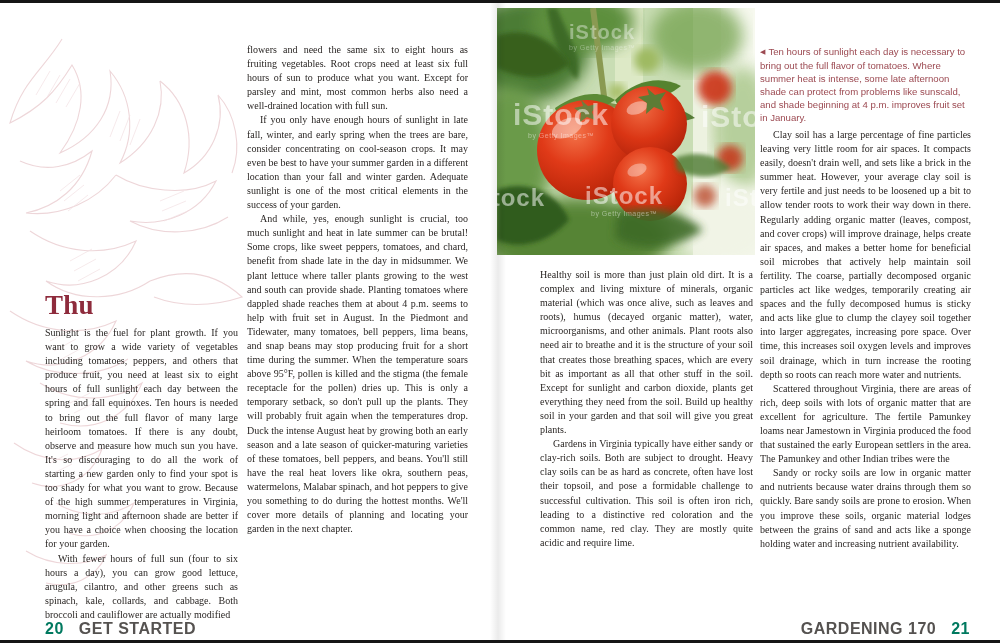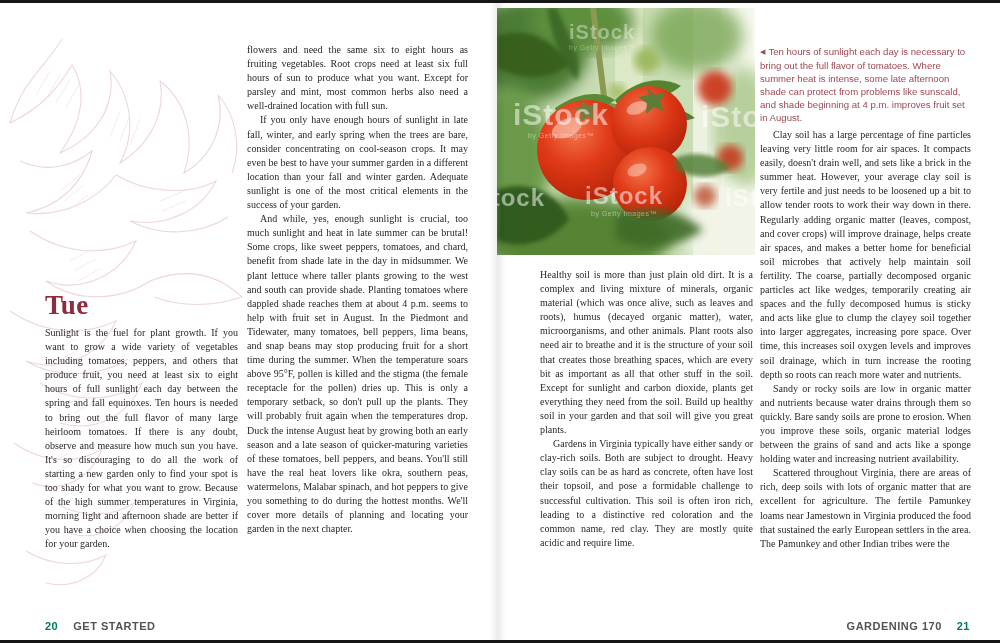--- a/index.html
+++ b/index.html
@@ -49,21 +49,21 @@
   .wm-bl{left:-30px;top:178px;font-size:24px;}
   .wm-br{left:228px;top:178px;font-size:24px;}
 
   
   .caption{position:absolute;left:262px;top:42px;width:206px;
     font-family:"Liberation Sans",sans-serif;font-size:9.6px;line-height:13px;color:#9c4a52;}
   .caption .arrow{font-size:7px;margin-right:3px;position:relative;top:-1px;}
 
   
   .footer{position:absolute;top:617px;font-family:"Liberation Sans",sans-serif;
-    font-size:11px;font-weight:bold;letter-spacing:0.5px;white-space:nowrap;}
+    font-size:16px;font-weight:bold;letter-spacing:0.5px;white-space:nowrap;}
   .footer-left{left:45px;}
   .footer-right{right:30px;}
   .pagenum{color:#00795f;}
   .footer-left .pagenum{margin-right:15px;}
   .footer-right .pagenum{margin-left:15px;margin-top:40px;}
   .footer-label{color:#555250;}
 </style>
 </head>
 <body>
 
@@ -91,23 +91,24 @@
         <path d="M60,180 l20,-16 M64,190 l20,-16 M68,200 l20,-16"></path>
         <path d="M160,190 l24,-10 M162,200 l24,-10 M164,210 l24,-10"></path>
         <path d="M70,250 l22,-12 M74,260 l22,-12 M78,270 l22,-12"></path>
         <path d="M50,330 l22,-12 M54,340 l22,-12 M58,350 l22,-12"></path>
         <path d="M70,392 l20,-10 M74,402 l20,-10"></path>
         <path d="M50,452 l18,-9 M54,462 l18,-9"></path>
       </g>
     </svg>
 
     <div class="col col-sun">
-      <h2 class="section-title">Tue</h2>
+      <h2 class="section-title">Thu</h2>
       <div class="body-text">
           <p>Sunlight is the fuel for plant growth. If you want to grow a wide variety of vegetables including tomatoes, peppers, and others that produce fruit, you need at least six to eight hours of full sunlight each day between the spring and fall equinoxes. Ten hours is needed to bring out the full flavor of many large heirloom tomatoes. If there is any doubt, observe and measure how much sun you have. It's so discouraging to do all the work of starting a new garden only to find your spot is too shady for what you want to grow. Because of the high summer temperatures in Virginia, morning light and afternoon shade are better if you have a choice when choosing the location for your garden.</p>
+          <p>With fewer hours of full sun (four to six hours a day), you can grow good lettuce, arugula, cilantro, and other greens such as spinach, kale, collards, and cabbage. Both broccoli and cauliflower are actually modified</p>
         </div>
     </div>
 
     <div class="col col-left2 body-text">
         <p>flowers and need the same six to eight hours as fruiting vegetables. Root crops need at least six full hours of sun to produce what you want. Except for parsley and mint, most common herbs also need a well-drained location with full sun.</p>
         <p>If you only have enough hours of sunlight in late fall, winter, and early spring when the trees are bare, consider concentrating on cool-season crops. It may even be best to have your summer garden in a different location than your fall and winter garden. Adequate sunlight is one of the most critical elements in the success of your garden.</p>
         <p>And while, yes, enough sunlight is crucial, too much sunlight and heat in late summer can be brutal! Some crops, like sweet peppers, tomatoes, and chard, benefit from shade late in the day in midsummer. We plant lettuce where taller plants growing to the west and south can provide shade. Planting tomatoes where dappled shade reaches them at about 4 p.m. seems to help with fruit set in August. In the Piedmont and Tidewater, many tomatoes, bell peppers, lima beans, and snap beans may stop producing fruit for a short time during the summer. When the temperature soars above 95°F, pollen is killed and the stigma (the female receptacle for the pollen) dries up. This is only a temporary setback, so don't pull up the plants. They will probably fruit again when the temperatures drop. Duck the intense August heat by growing both an early season and a late season of quicker-maturing varieties of these tomatoes, bell peppers, and beans. You'll still have the real heat lovers like okra, southern peas, watermelons, Malabar spinach, and hot peppers to give you something to do during the hottest months. We'll cover more details of planning and locating your garden in the next chapter.</p>
       </div>
 
     <div class="footer footer-left">
@@ -193,34 +194,34 @@
       </div>
       <div class="wm wm-bl">
         <span class="big">iStock</span>
       </div>
       <div class="wm wm-br">
         <span class="big">iStock</span>
       </div>
     </div>
 
     <div class="caption">
-      <span class="arrow">◀</span><span>Ten hours of sunlight each day is necessary to bring out the full flavor of tomatoes. Where summer heat is intense, some late afternoon shade can protect from problems like sunscald, and shade beginning at 4 p.m. improves fruit set in August.</span>
+      <span class="arrow">◀</span><span>Ten hours of sunlight each day is necessary to bring out the full flavor of tomatoes. Where summer heat is intense, some late afternoon shade can protect from problems like sunscald, and shade beginning at 4 p.m. improves fruit set in January.</span>
     </div>
 
     <div class="col col-soil">
       <div class="body-text">
           <p>Healthy soil is more than just plain old dirt. It is a complex and living mixture of minerals, organic material (which was once alive, such as leaves and roots), humus (decayed organic matter), water, microorganisms, and other animals. Plant roots also need air to breathe and it is the structure of your soil that creates those breathing spaces, which are every bit as important as all that other stuff in the soil. Except for sunlight and carbon dioxide, plants get everything they need from the soil. Build up healthy soil in your garden and that soil will give you great plants.</p>
           <p>Gardens in Virginia typically have either sandy or clay-rich soils. Both are subject to drought. Heavy clay soils can be as hard as concrete, often have lost their topsoil, and pose a formidable challenge to successful cultivation. This soil is often iron rich, leading to a distinctive red coloration and the common name, red clay. They are mostly quite acidic and require lime.</p>
         </div>
     </div>
 
     <div class="col col-right2 body-text indent-all">
         <p>Clay soil has a large percentage of fine particles leaving very little room for air spaces. It compacts easily, doesn't drain well, and sets like a brick in the summer heat. However, your average clay soil is very fertile and just needs to be loosened up a bit to allow tender roots to work their way down in there. Regularly adding organic matter (leaves, compost, and cover crops) will improve drainage, helps create air spaces, and makes a better home for beneficial soil microbes that actively help maintain soil fertility. The coarse, partially decomposed organic particles act like wedges, temporarily creating air spaces and the fully decomposed humus is sticky and acts like glue to clump the clayey soil together into larger aggregates, increasing pore space. Over time, this increases soil oxygen levels and improves soil drainage, which in turn increase the rooting depth so roots can reach more water and nutrients.</p>
+        <p>Scattered throughout Virginia, there are areas of rich, deep soils with lots of organic matter that are excellent for agriculture. The fertile Pamunkey loams near Jamestown in Virginia produced the food that sustained the early European settlers in the area. The Pamunkey and other Indian tribes were the</p>
         <p>Sandy or rocky soils are low in organic matter and nutrients because water drains through them so quickly. Bare sandy soils are prone to erosion. When you improve these soils, organic material lodges between the grains of sand and acts like a sponge holding water and increasing nutrient availability.</p>
-        <p>Scattered throughout Virginia, there are areas of rich, deep soils with lots of organic matter that are excellent for agriculture. The fertile Pamunkey loams near Jamestown in Virginia produced the food that sustained the early European settlers in the area. The Pamunkey and other Indian tribes were the</p>
       </div>
 
     <div class="footer footer-right">
       <span class="footer-label">GARDENING 170</span><span class="pagenum">21</span>
     </div>
   </div>
 
   <div class="gutter"></div>
 </div>
 

